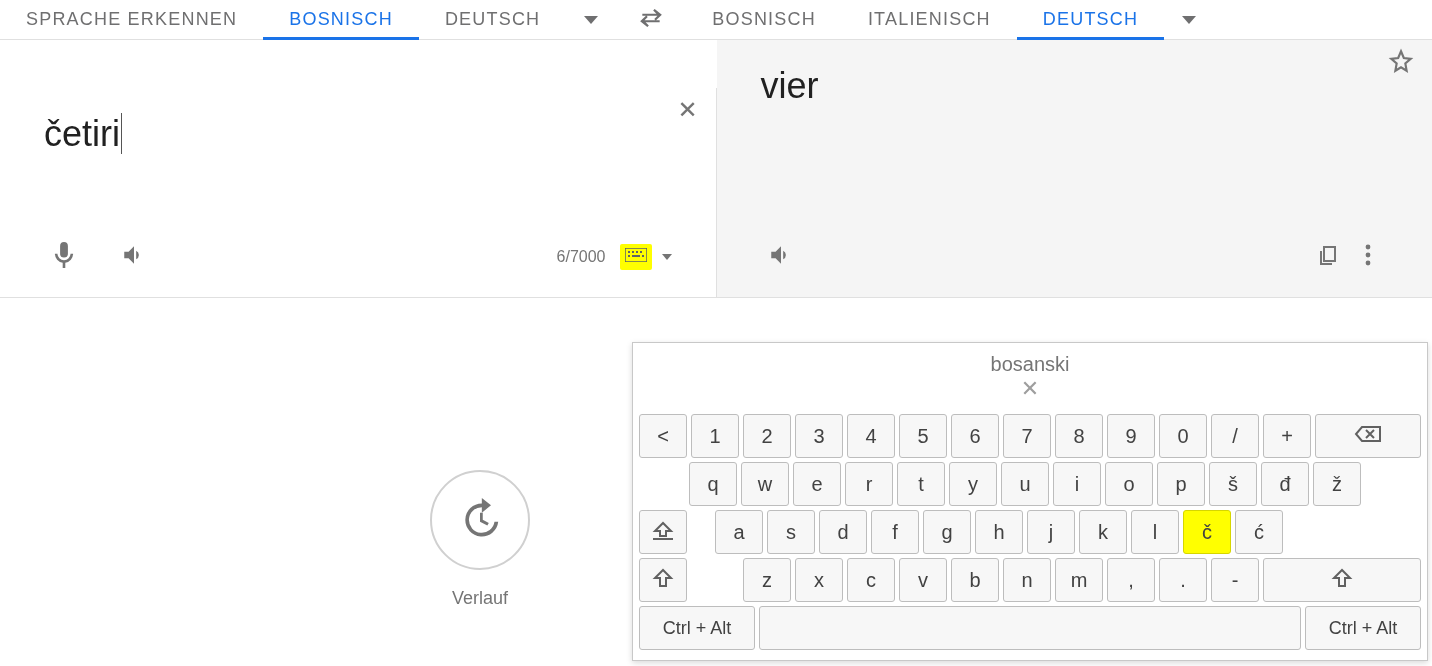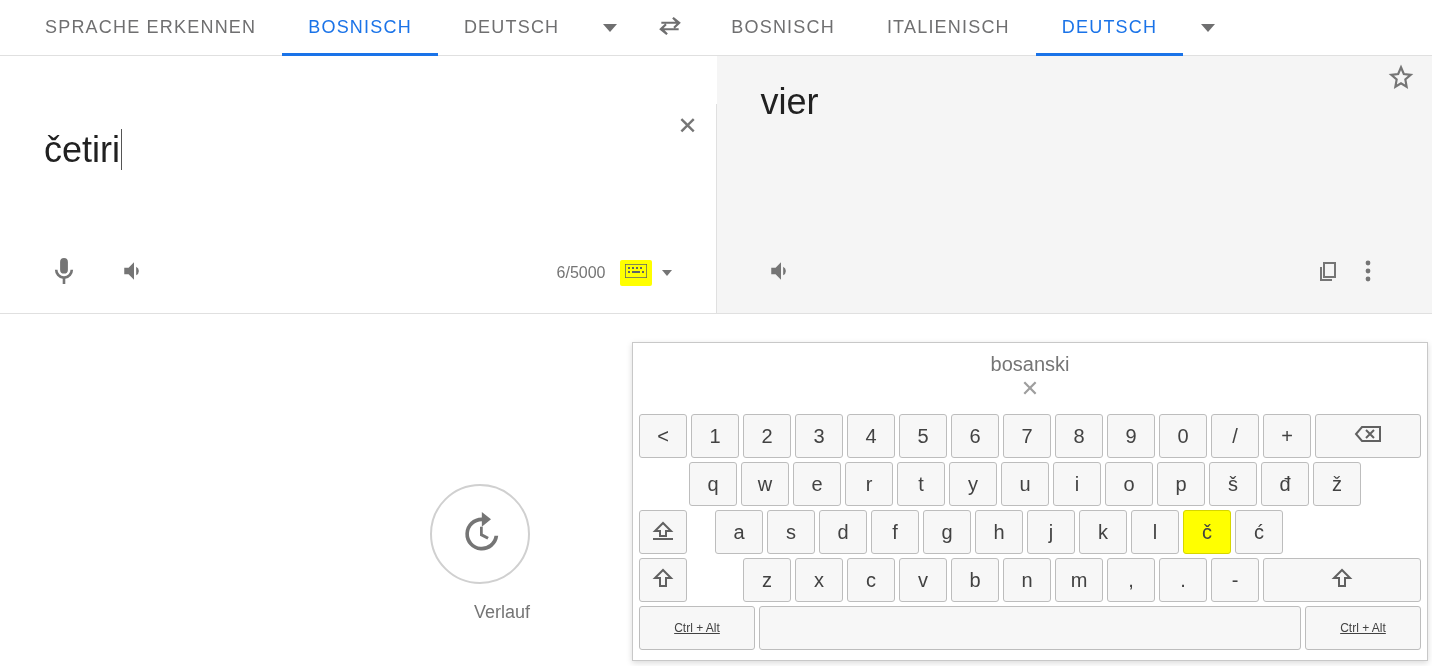--- a/index.html
+++ b/index.html
@@ -10,24 +10,23 @@
     width: 1432px;
     height: 666px;
     overflow: hidden;
     position: relative;
   }
 
   
   .lang-bar {
     display: flex;
     align-items: center;
-    height: 56px;
+    height: 40px;
     border-bottom: 1px solid #e0e0e0;
     position: relative;
-    padding-left: 19px;
   }
   .tab {
     height: 100%;
     display: flex;
     align-items: center;
     padding: 0 26px;
     font-size: 18px;
     letter-spacing: 1.2px;
     color: #6f6f70;
     cursor: pointer;
@@ -113,21 +112,21 @@
     position:relative; border-radius:2px;
   }
   .kbd-toggle svg { fill:#5f6368; }
   .kbd-caret {
     width:0;height:0;border-left:5px solid transparent;border-right:5px solid transparent;border-top:6px solid #757575;
     margin-left:10px; cursor:pointer;
   }
 
   
   .history-wrap {
-    position:absolute; left:430px; top:484px; text-align:right;
+    position:absolute; left:430px; top:470px; text-align:center;
     color:#757575; font-size:18px;
   }
   .history-circle {
     width:100px;height:100px;border:2px solid #d0d0d0;border-radius:50%;
     display:flex;align-items:center;justify-content:center;margin:0 auto 18px;
   }
   .history-circle svg { fill:#757575; }
 
   
   .vkbd {
@@ -149,21 +148,21 @@
     height:44px;
     display:flex;align-items:center;justify-content:center;
     border:1px solid #bdbdbd; background:#f7f7f7;
     border-radius:3px; font-size:20px; color:#424242;
     cursor:pointer; user-select:none;
   }
   .key.sq { width:48px; }
   .key.wide { flex:1; }
   .key.space { flex:1; background:#f7f7f7; }
   .key.highlight { background:#ffff00; border-color:#d6d600; }
-  .key.ctrl { width:116px; font-size:12px;text-decoration:underline; }
+  .key.ctrl { width:116px; font-size:18px; }
   .key svg { fill:#616161; }
 </style>
 </head>
 <body>
 
 <div class="lang-bar">
   <div class="tab">SPRACHE ERKENNEN</div>
   <div class="tab active">BOSNISCH</div>
   <div class="tab">DEUTSCH</div>
   <div class="chev-area">
@@ -202,21 +201,21 @@
         </span>
       </div>
       <div class="tool-btn" style="margin-left:30px">
         <span>
           <svg width="26" height="24" viewBox="0 0 24 22">
               <path d="M3 8v6h4l5 5V3L7 8H3zm13.5 3a4.5 4.5 0 0 0-2.5-4v8a4.5 4.5 0 0 0 2.5-4z"></path>
             </svg>
         </span>
       </div>
       <div class="spacer"></div>
-      <span class="char-count">6/5000</span>
+      <span class="char-count">6/7000</span>
       <div class="kbd-toggle">
         <span>
           <svg width="22" height="14" viewBox="0 0 22 14">
               <rect x="0" y="0" width="22" height="14" rx="1" fill="none" stroke="#5f6368" stroke-width="1.5"></rect>
               <rect x="3" y="3" width="2" height="2"></rect>
               <rect x="7" y="3" width="2" height="2"></rect>
               <rect x="11" y="3" width="2" height="2"></rect>
               <rect x="15" y="3" width="2" height="2"></rect>
               <rect x="3" y="7" width="2" height="2"></rect>
               <rect x="7" y="7" width="8" height="2"></rect>

